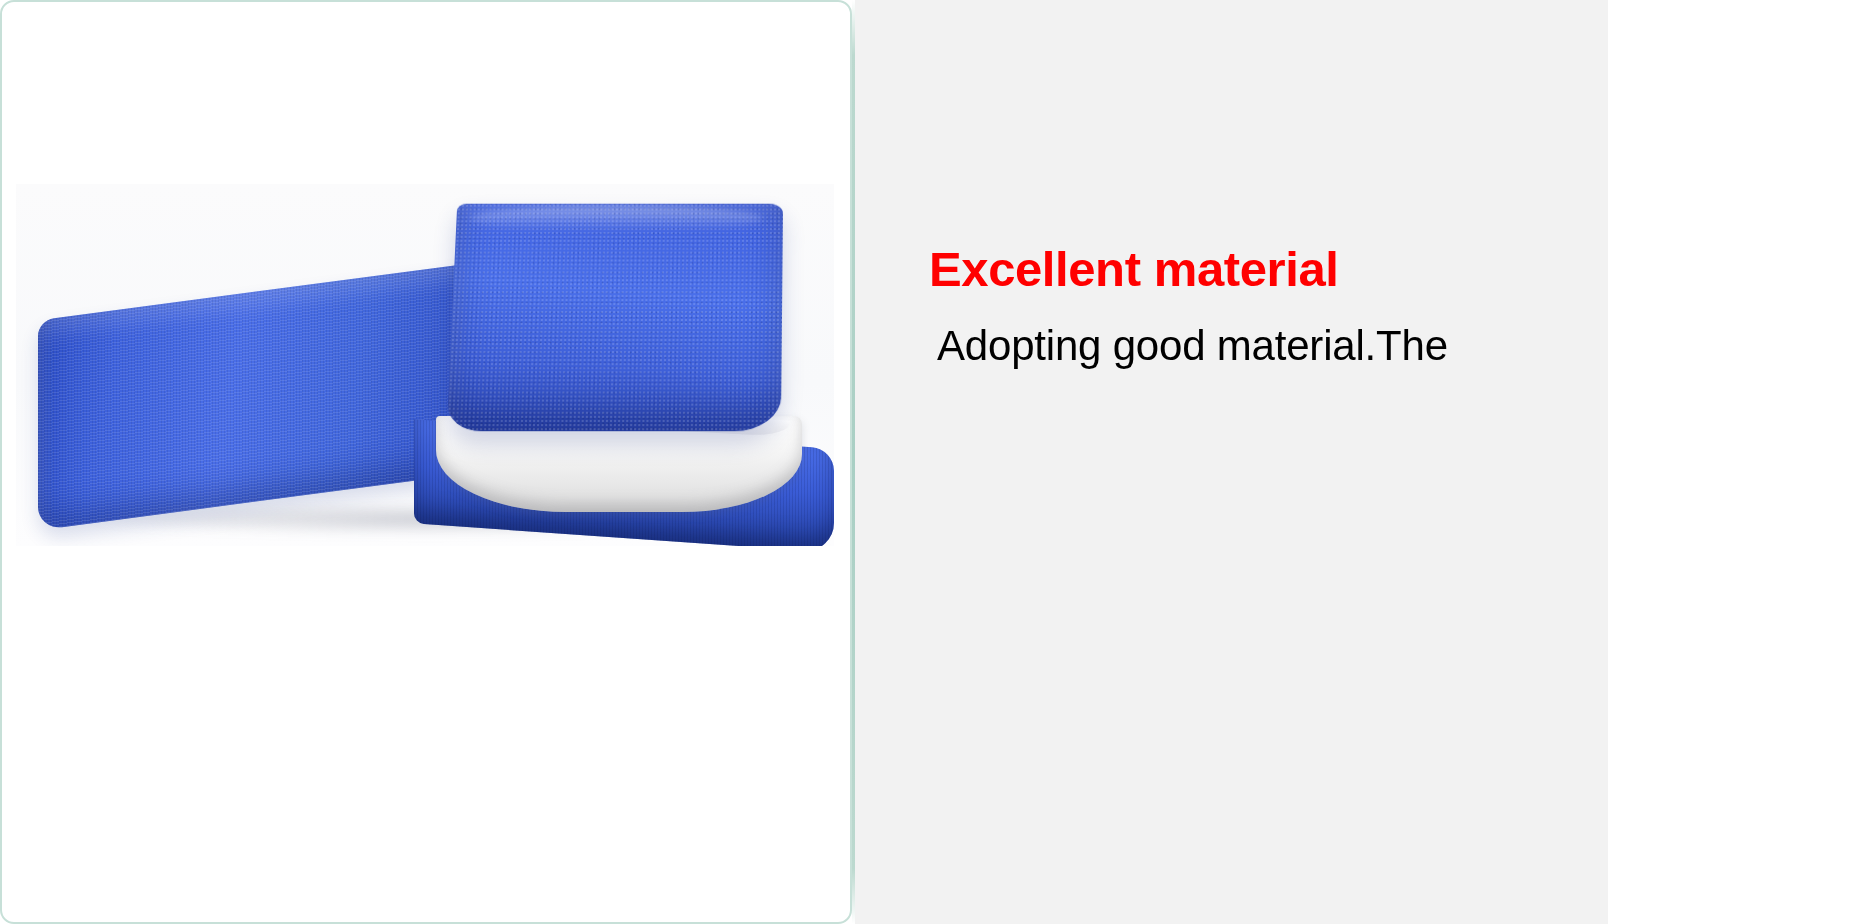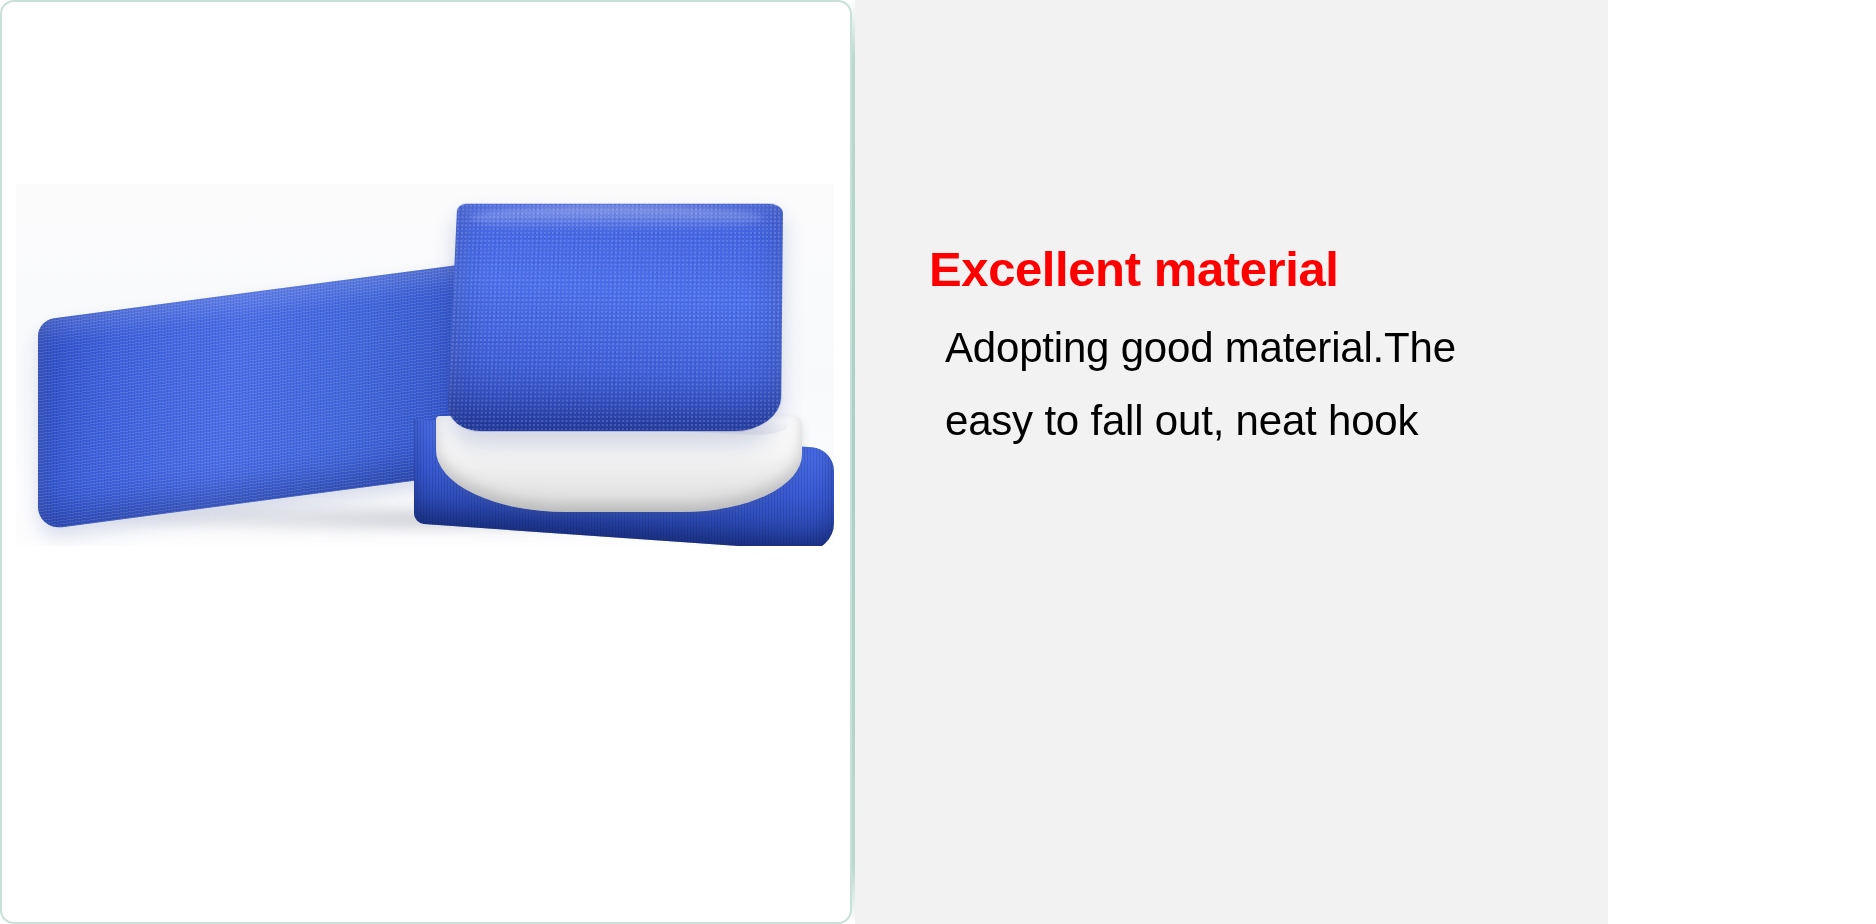--- a/index.html
+++ b/index.html
@@ -210,21 +210,21 @@
     color: #ff0000;
     font-size: 49px;
     font-weight: bold;
     line-height: 1.04;
     letter-spacing: -0.4px;
     white-space: nowrap;
     font-family: "Liberation Sans", sans-serif;
   }
 
   .feature-body {
-    margin: 16px;
+    margin: 8px;
     color: #000000;
     font-size: 42px;
     font-weight: normal;
     line-height: 73px;
     letter-spacing: -0.2px;
     white-space: nowrap;
     font-family: "Liberation Sans", sans-serif;
   }
   .feature-body .line { display: block; }
 </style>
@@ -251,18 +251,17 @@
   </div>
 
   <div class="divider"></div>
 
   <div class="text-panel">
 
     <h2 class="feature-heading">Excellent material</h2>
 
     <p class="feature-body">
       <span class="line">Adopting good material.The</span>
-      <span class="line">easy to fall out, neat hook</span>
     </p>
 
   </div>
 
 </div>
 
 </body></html>

